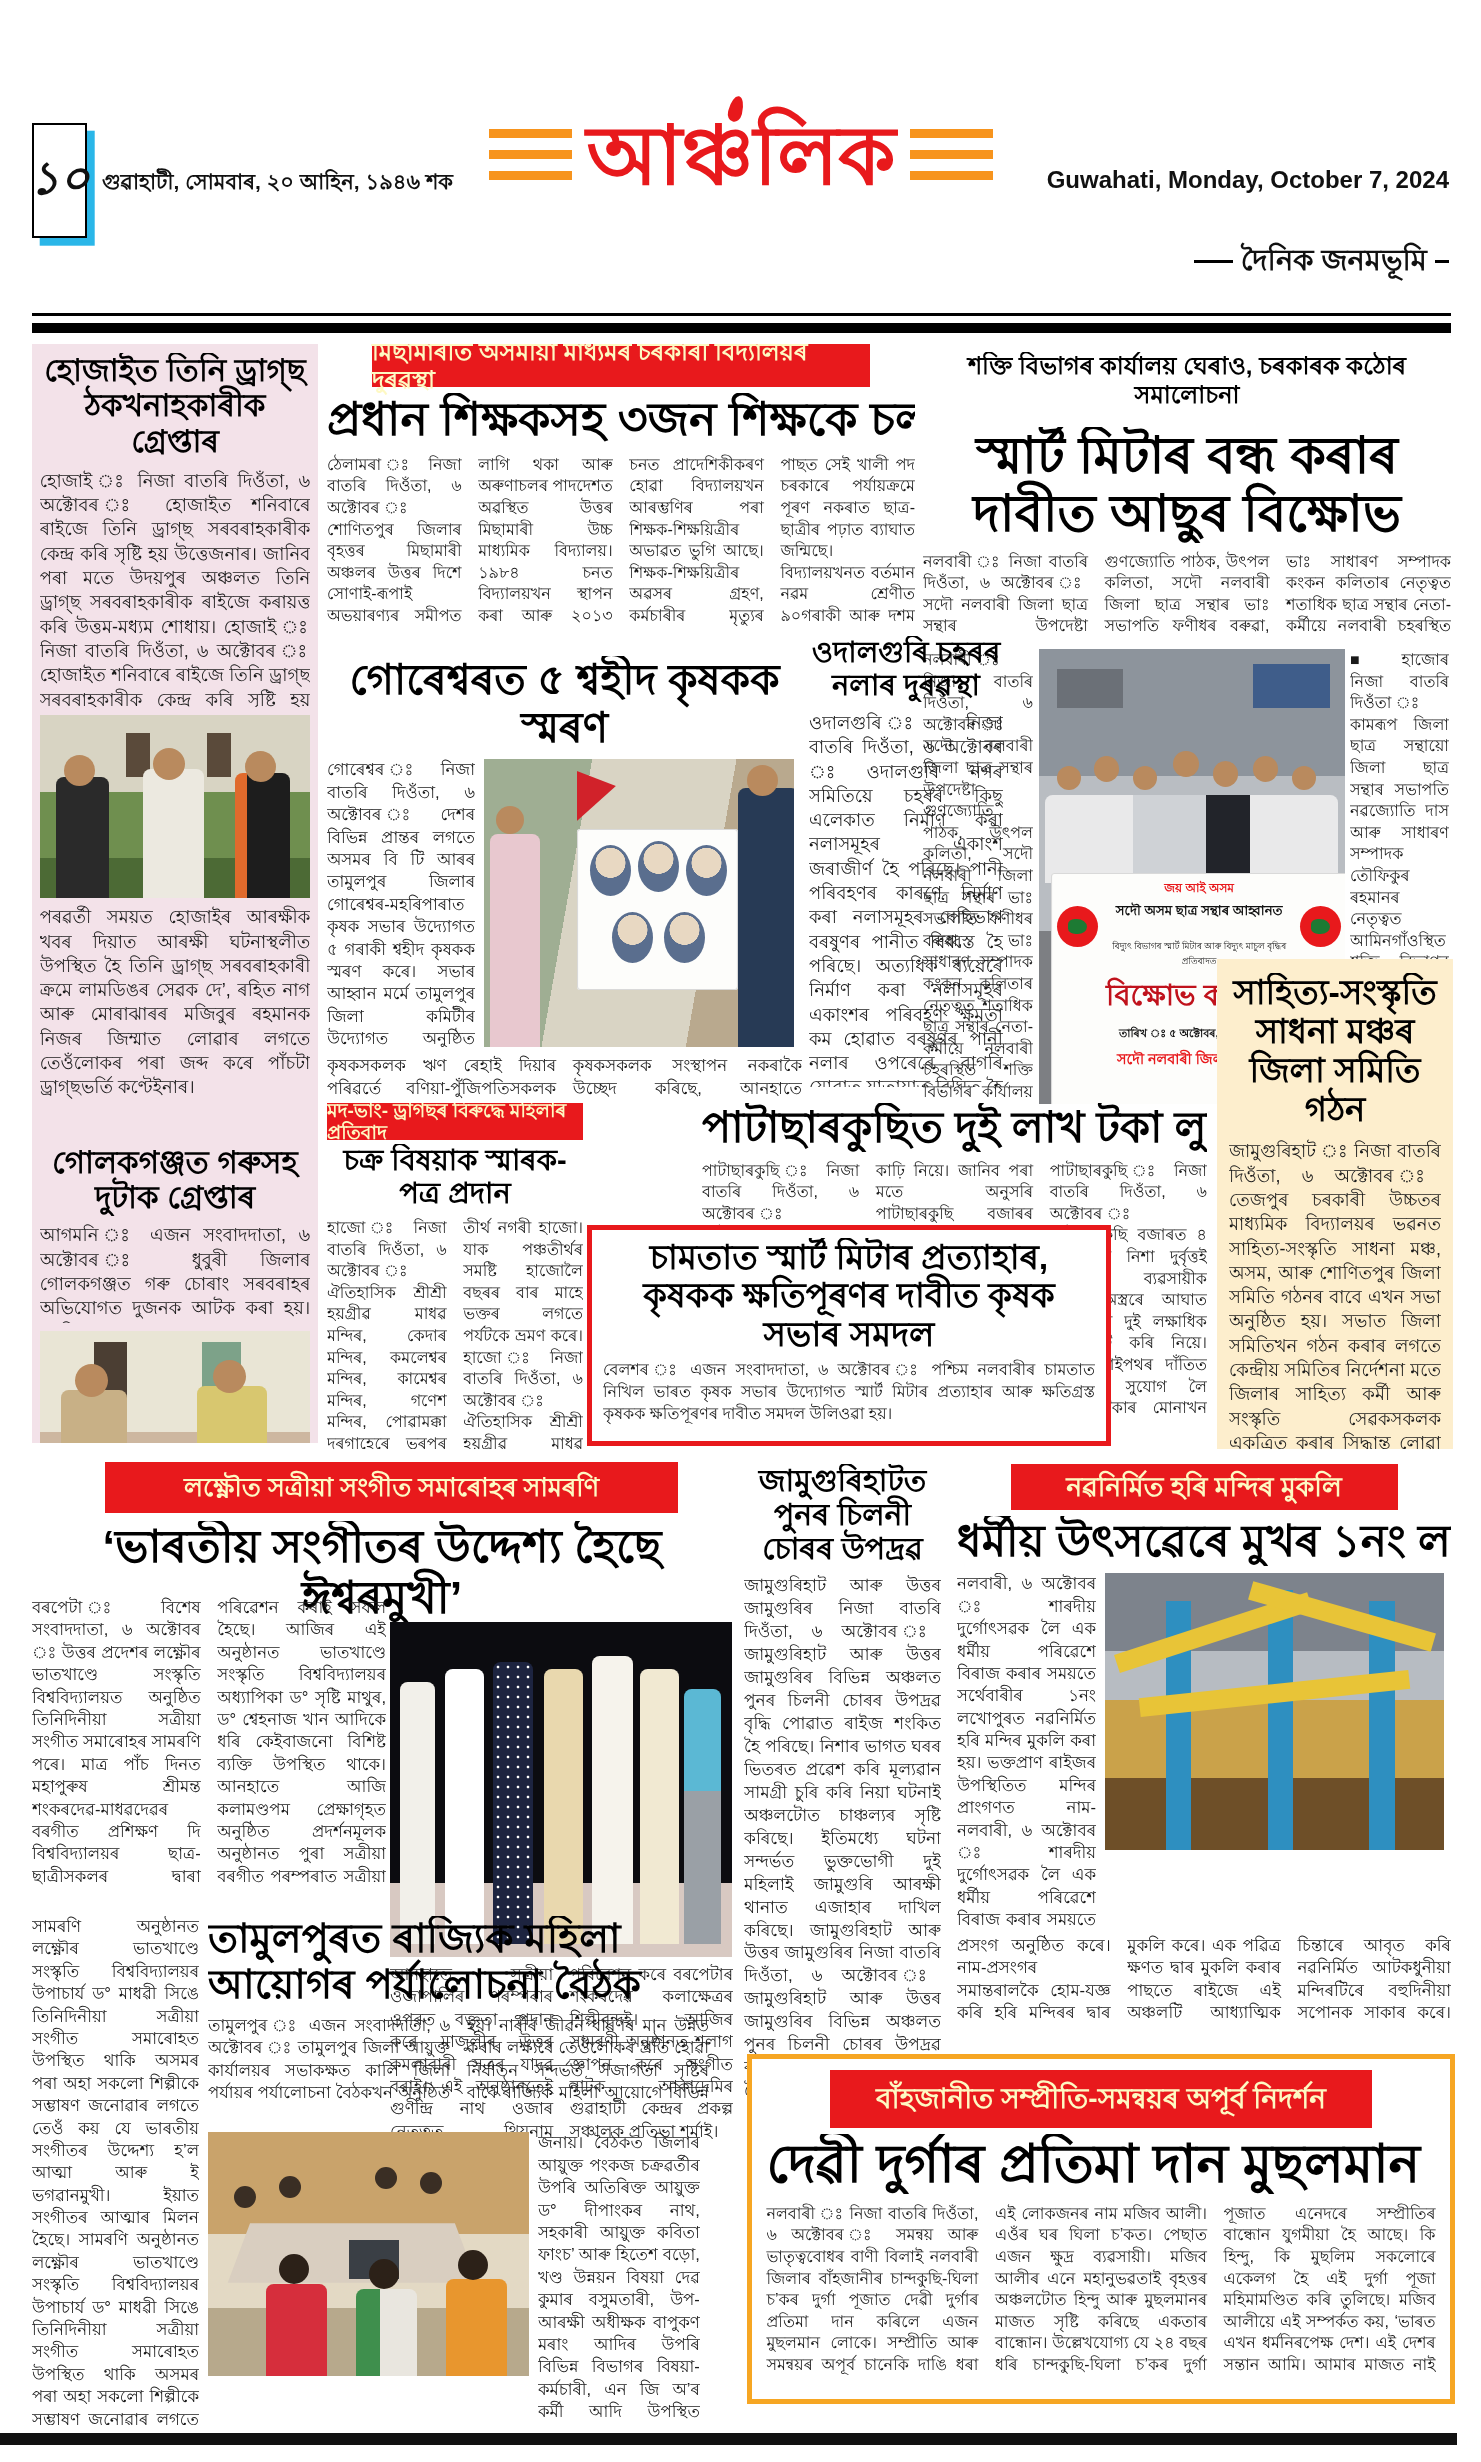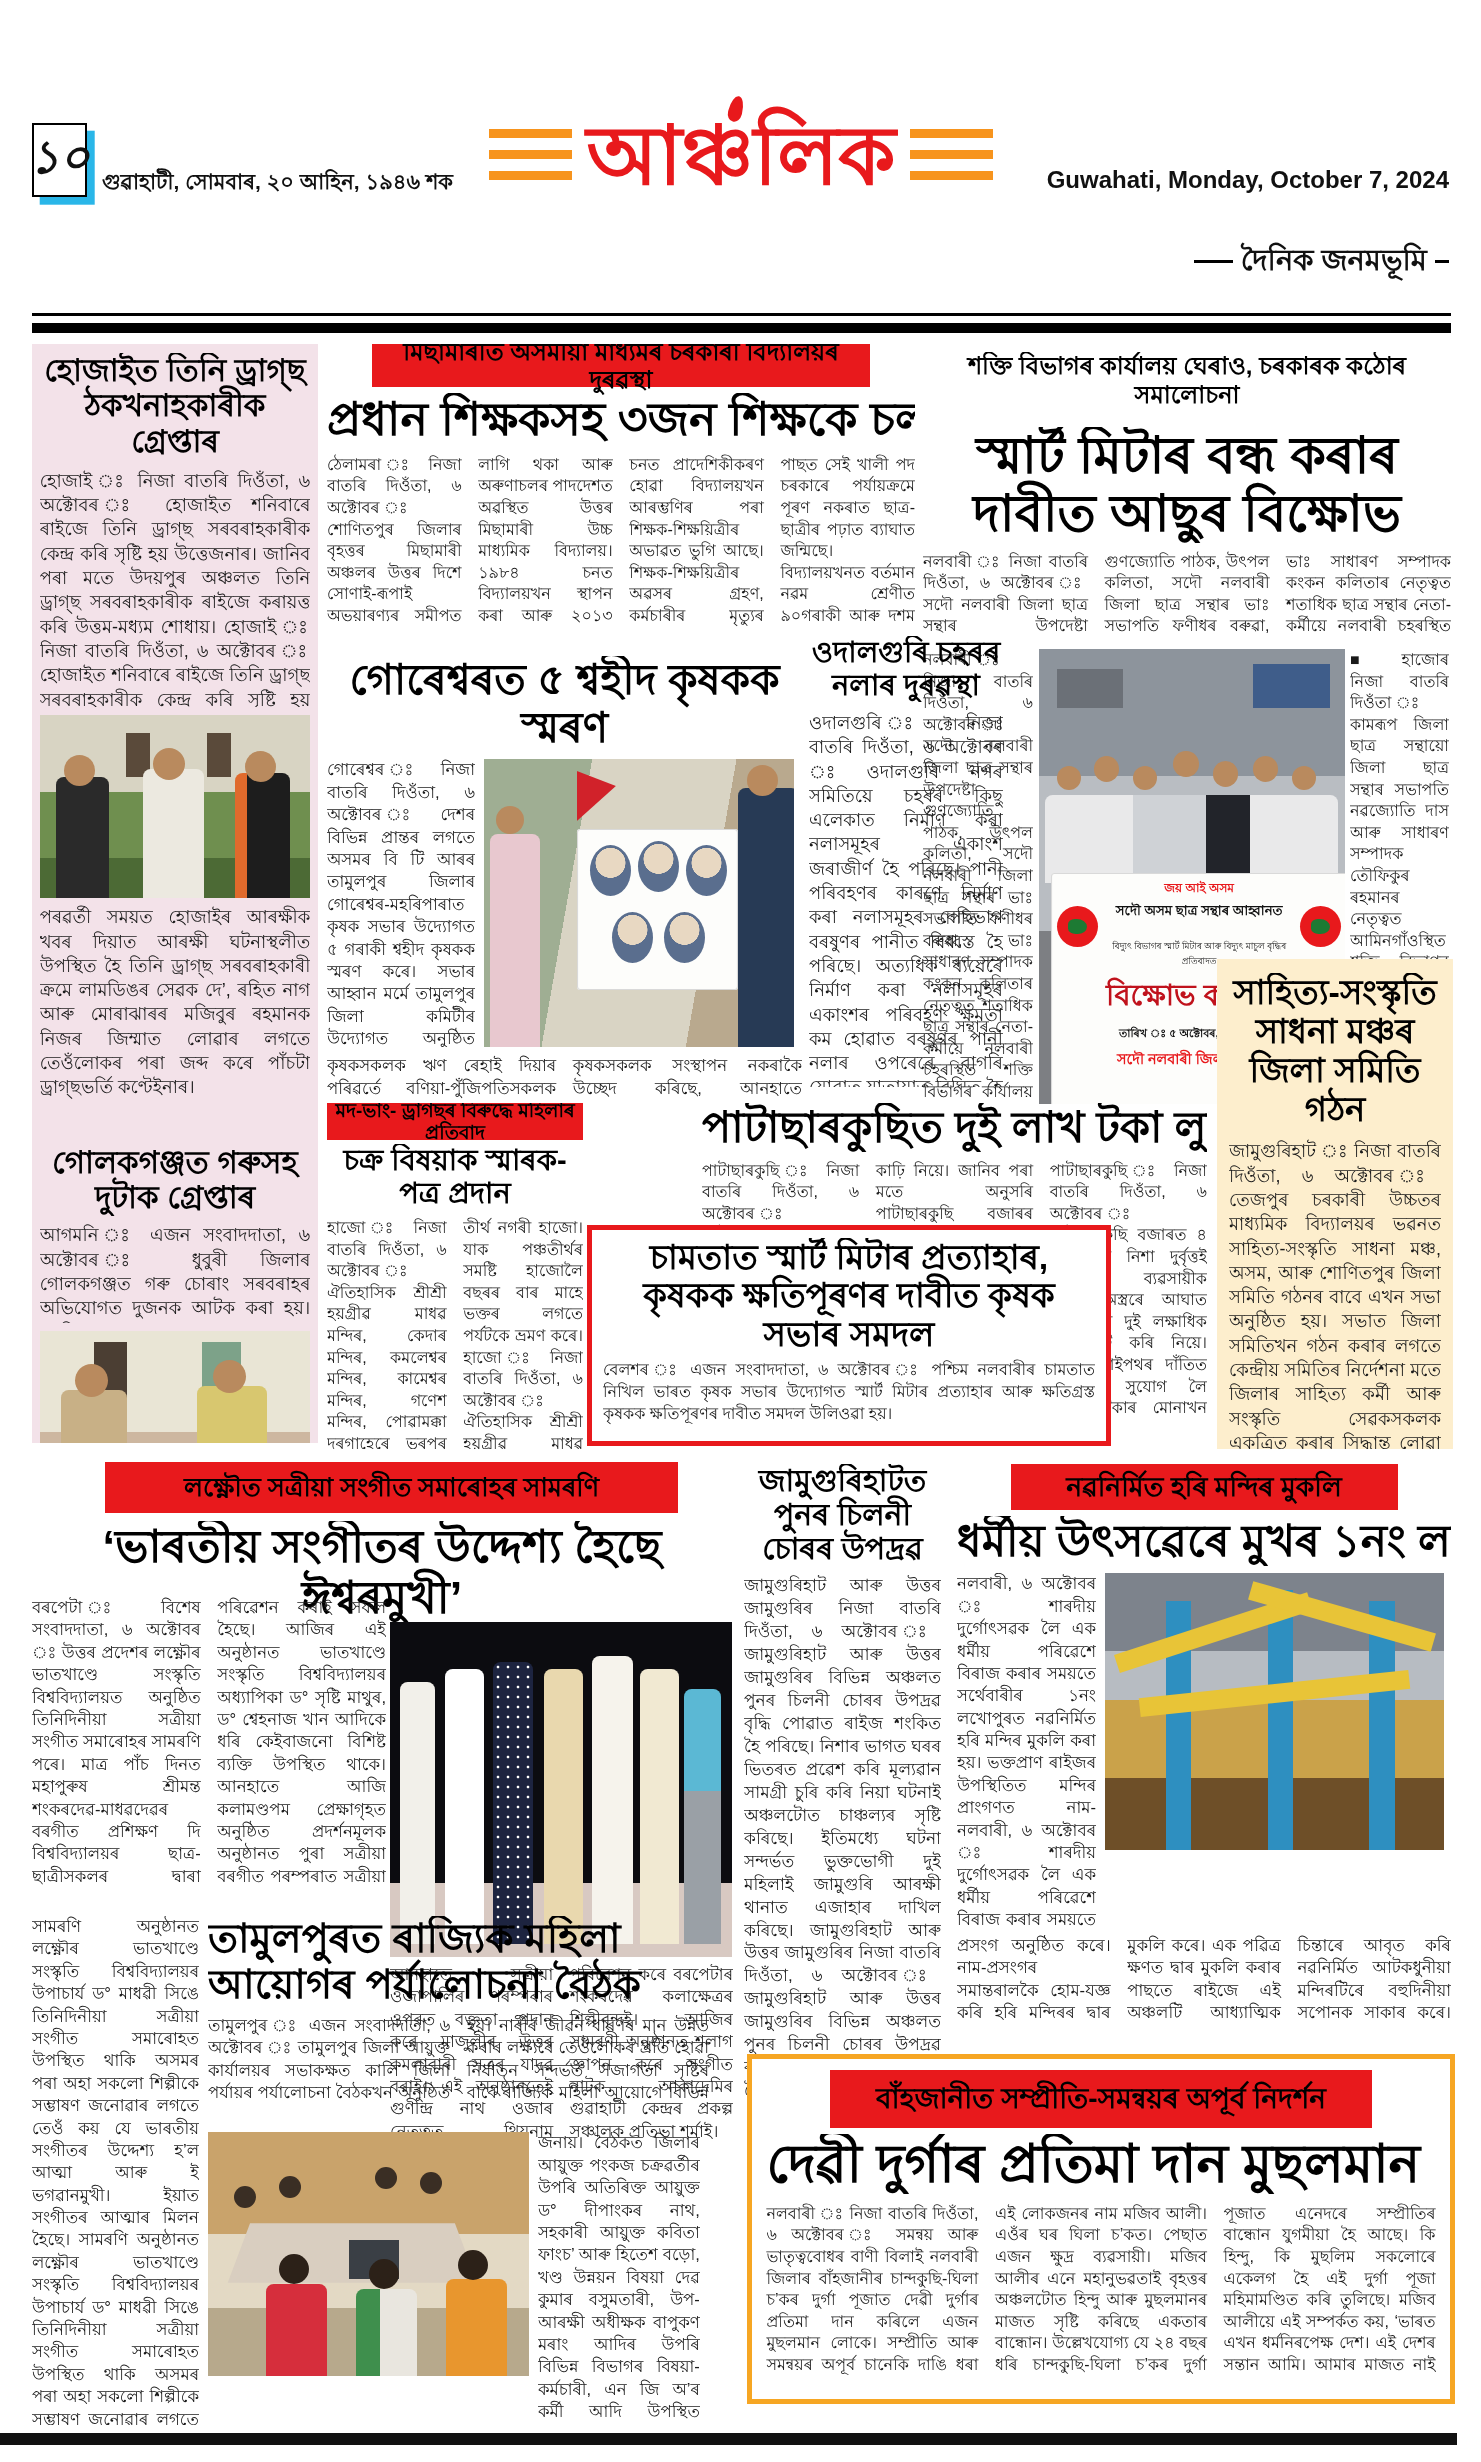--- a/index.html
+++ b/index.html
@@ -3,29 +3,29 @@
 <meta charset="utf-8">
 <style>
   html,body{margin:0;padding:0;background:#ffffff;}
   #page{position:relative;width:1482px;height:2462px;background:#fff;
         font-family:"Liberation Sans","DejaVu Sans",sans-serif;color:#111;overflow:hidden;}
   .abs{position:absolute;box-sizing:border-box;}
   .bd{font-size:16.6px;line-height:1.35;text-align:justify;overflow:hidden;word-break:break-word;color:#1a1a1a;}
   .cols2{column-count:2;column-gap:16.6px;}
   .cols3{column-count:3;column-gap:16.6px;}
   .cols4{column-count:4;column-gap:16.6px;}
-  .kick{background:#e8191c;color:#000000;font-weight:700;text-align:center;
+  .kick{background:#e8191c;color:#fef9c3;font-weight:700;text-align:left;
         display:flex;align-items:center;justify-content:center;line-height:1.15;}
   .kick-plain{color:#000;font-weight:700;text-align:center;line-height:1.2;}
   .hl{font-weight:800;color:#000;text-align:center;line-height:1.14;overflow:hidden;}
   .ph{overflow:hidden;position:relative;}
   .fig{position:absolute;border-radius:7.7px 7.7px 0 0;}
   .head-c{position:absolute;border-radius:50%;background:#b98a5e;}
   
-  #pageno{left:32px;top:123px;width:55px;height:74px;border:2.8px solid #000;background:#fff;
+  #pageno{left:32px;top:123px;width:55px;height:115px;border:2.8px solid #000;background:#fff;
           box-shadow:7.7px 7.7px 0 #2ab6e8;display:flex;align-items:center;justify-content:center;
           font-size:46px;font-weight:800;font-style:italic;}
   #date-as{left:102px;top:166px;font-size:21px;font-weight:700;}
   #masthead{left:0;top:115px;width:1482px;display:flex;align-items:center;justify-content:center;gap:14.4px;}
   .mast-dash{width:83px;height:55px;background:repeating-linear-gradient(180deg,#f7941d 0 8.9px,transparent 8.9px 21px);}
   #mast-text{font-size:82px;font-weight:800;color:#e8191c;line-height:1;position:relative;}
   #flame{position:absolute;left:46%;top:-19px;width:14.4px;height:25.5px;background:#e8191c;
          border-radius:50% 50% 50% 50%/65% 65% 35% 35%;transform:rotate(14deg);}
   #date-en{right:33px;top:166px;font-size:24px;font-weight:700;text-align:right;}
   #paper-name{right:33px;top:237px;display:flex;align-items:center;gap:7.7px;font-size:29px;font-weight:800;}

